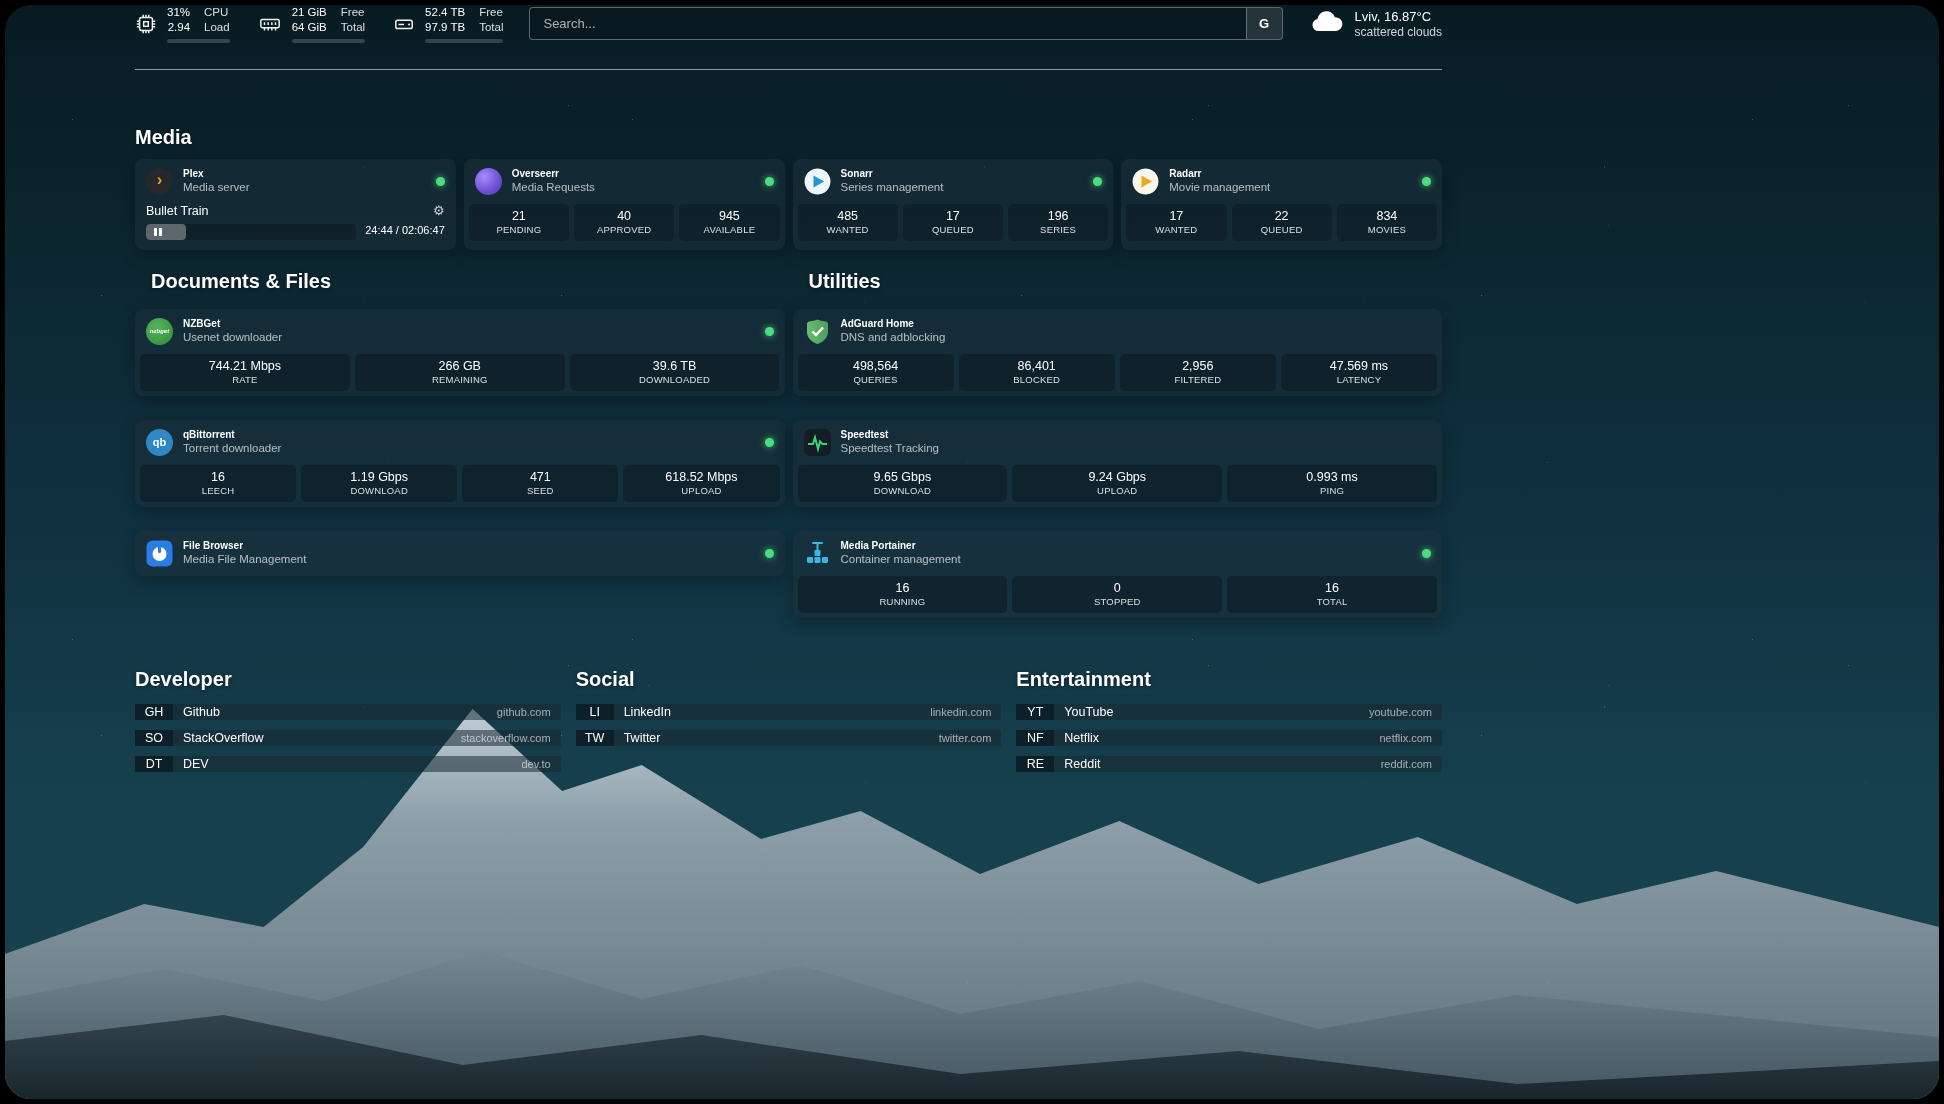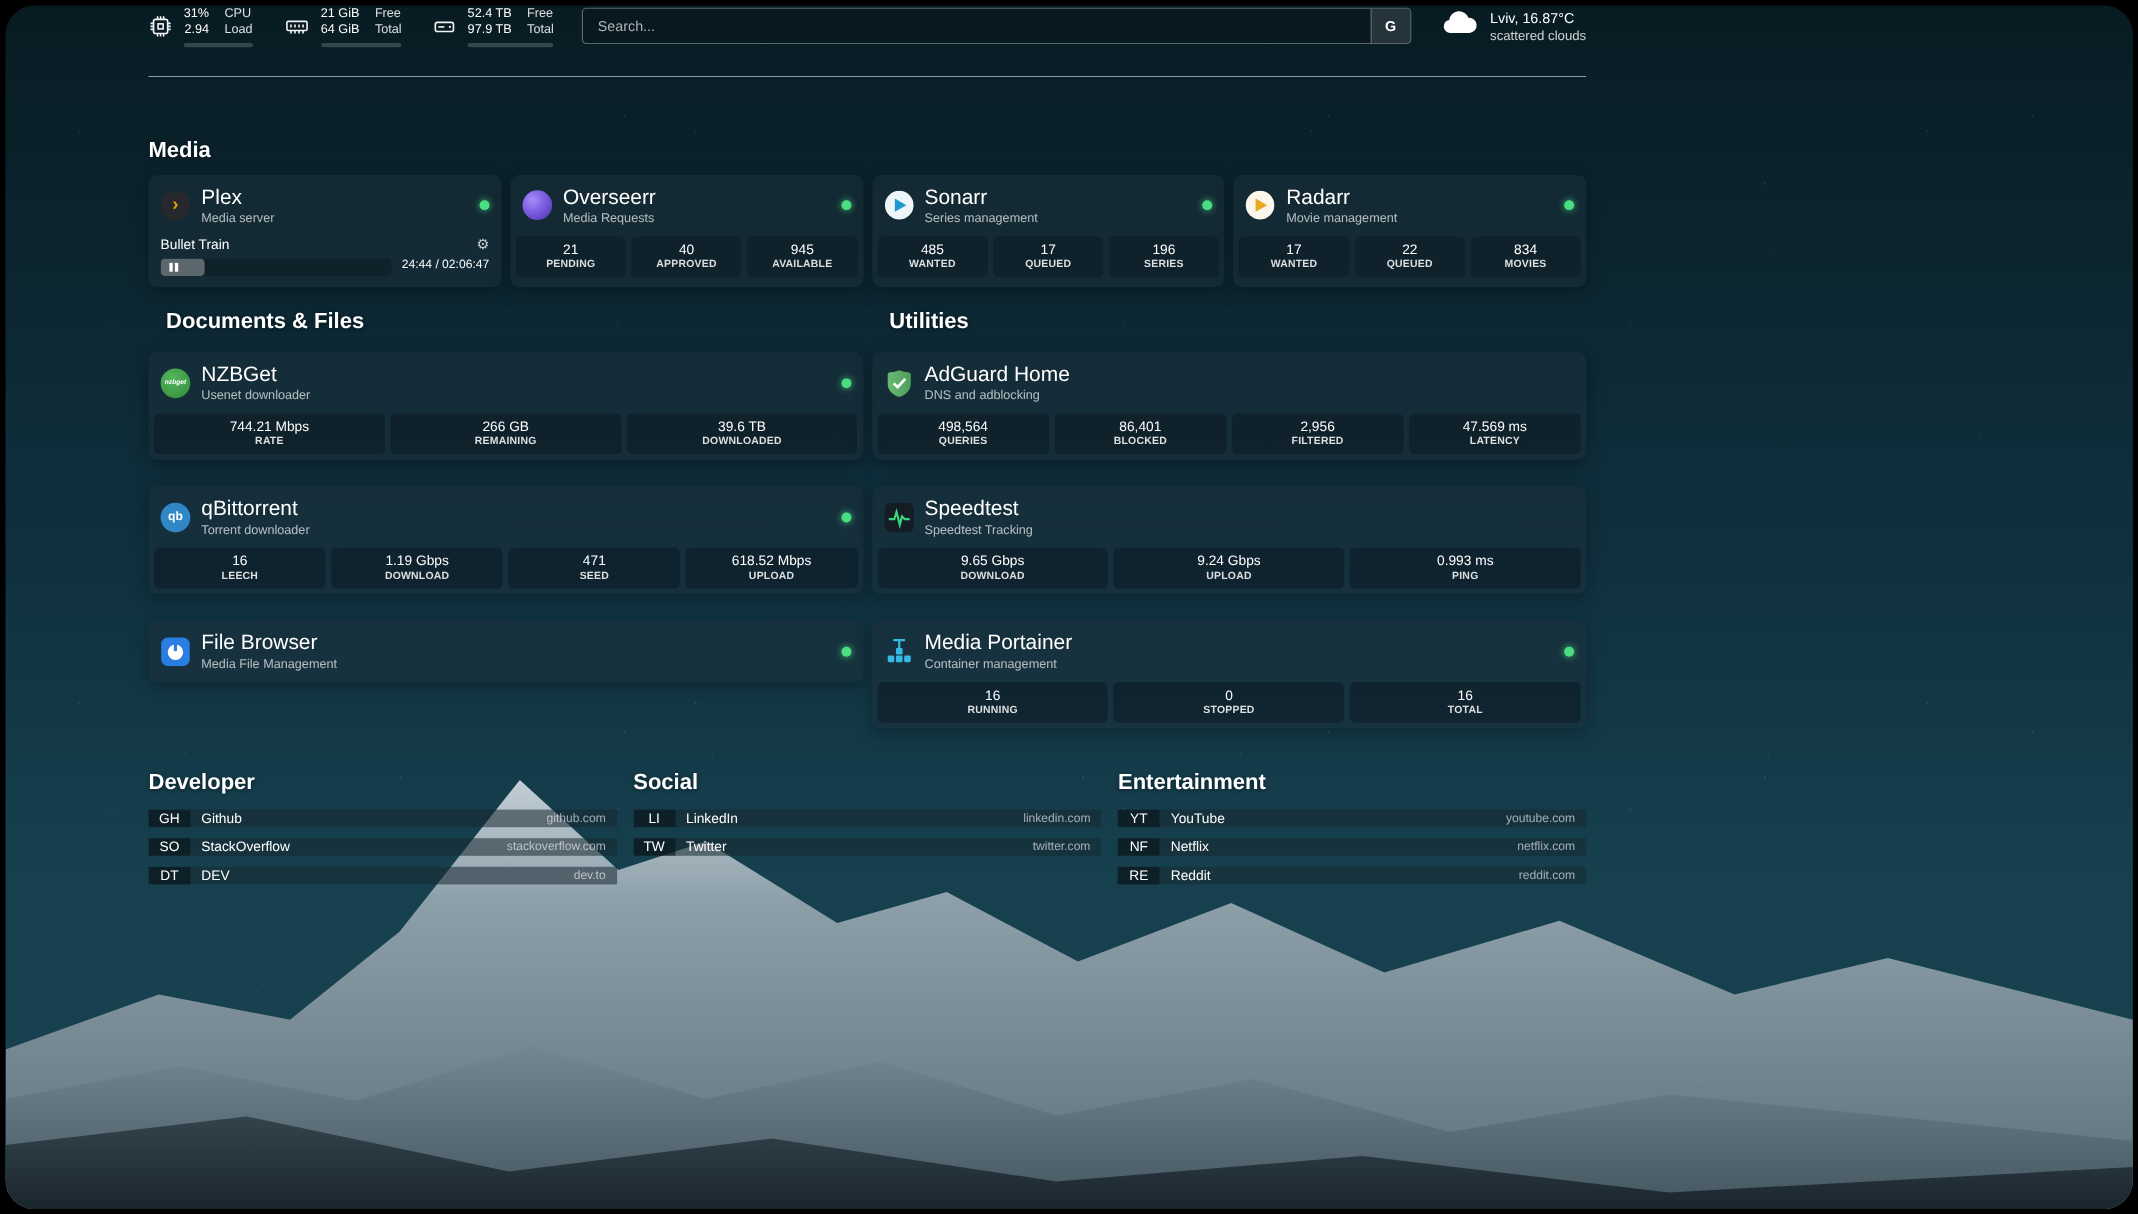--- a/index.html
+++ b/index.html
@@ -45,50 +45,50 @@
   
   .section-title{color:#fff;font-size:20px;font-weight:700;text-shadow:0 1px 4px rgba(0,0,0,.45)}
   .media-title{margin:56px 0 10px}
   .media-row{display:grid;grid-template-columns:repeat(4,1fr);gap:8px}
   .two-col{display:grid;grid-template-columns:1fr 1fr;gap:8px;margin-top:20px}
   .col-title{margin:0 16px 16px}
   .stack{display:flex;flex-direction:column;gap:24px}
 
   .card{background:rgba(28,48,59,.55);border-radius:8px;box-shadow:0 5px 16px rgba(0,0,0,.28)}
   .card-head{display:flex;align-items:center;gap:10px;padding:9px 11px}
-  .svc-title{color:#fff;font-size:19px;font-weight:400;line-height:1.25}
+  .svc-title{color:#fff;font-size:10px;font-weight:700;line-height:1.25}
   .svc-sub{color:rgba(255,255,255,.68);font-size:11.5px;line-height:1.25}
   .dot{width:9px;height:9px;border-radius:50%;margin-left:auto;background:#4ade80;box-shadow:0 0 7px rgba(74,222,128,.85);flex:none}
   .stats{display:grid;gap:5px;padding:0 5px 5px}
   .cols3{grid-template-columns:repeat(3,1fr)}
   .cols4{grid-template-columns:repeat(4,1fr)}
   .stat{background:rgba(11,26,34,.55);border-radius:5px;text-align:center;padding:5px 4px 6px}
   .stat-v{color:#fff;font-size:12.5px}
-  .stat-l{color:rgba(255,255,255,.85);font-size:9.5px;font-weight:700;letter-spacing:.2px;margin-top:1px}
+  .stat-l{color:rgba(255,255,255,.85);font-size:9.5px;font-weight:400;letter-spacing:.2px;margin-top:1px}
 
   
   .np-row{display:flex;align-items:flex-start;padding:0 11px;color:#fff;font-size:12.5px}
   .gear{margin-left:auto;color:rgba(255,255,255,.75);font-size:13px;cursor:pointer;line-height:1}
   .player{display:flex;align-items:flex-start;gap:9px;padding:6px 11px 10px}
   .pbar{flex:1;height:16px;border-radius:4px;background:rgba(11,26,34,.6);position:relative;overflow:hidden}
   .pfill{position:absolute;left:0;top:0;bottom:0;background:rgba(255,255,255,.32);border-radius:4px}
   .pause{position:absolute;left:8px;top:4px;display:flex;gap:2.5px;cursor:pointer}
   .pause i{width:2.5px;height:8px;background:#fff;display:block}
   .ptime{color:#fff;font-size:11px;white-space:nowrap}
 
   
   .icon{width:27px;height:27px;border-radius:50%;flex:none;display:flex;align-items:center;justify-content:center;overflow:hidden}
   .icon.plex{background:#27282b;color:#e5a00d;font-size:17px;font-weight:700;padding-bottom:2px}
   .icon.overseerr{background:radial-gradient(circle at 34% 32%, #a78bfa 0%, #7c5ce0 45%, #4c2fa8 100%)}
   .icon.nzbget{background:radial-gradient(circle at 40% 35%, #56b65c, #2f8a3a);color:#fff;font-size:6px;font-weight:700;font-style:italic}
   .icon.qb{background:#3087c6;color:#fff;font-size:11px;font-weight:700}
   .icon.square{border-radius:6px}
 
   
-  .bookmarks{display:grid;grid-template-columns:repeat(3,1fr);gap:15px;margin-top:38px}
+  .bookmarks{display:grid;grid-template-columns:repeat(3,1fr);gap:15px;margin-top:50px}
   .bm-title{margin:0 0 13px}
   .bm-list{display:flex;flex-direction:column;gap:10px}
   .bm-row{display:flex;align-items:center;height:16px;background:rgba(24,40,50,.55);border-radius:0;overflow:hidden;cursor:pointer}
   .bm-abbr{width:38px;height:100%;display:flex;align-items:center;justify-content:center;background:rgba(8,20,27,.6);color:#fff;font-size:12.5px;flex:none}
   .bm-name{color:#fff;font-size:12.5px;margin-left:10px}
   .bm-url{margin-left:auto;margin-right:10px;color:rgba(255,255,255,.6);font-size:11px}
 </style>
 </head>
 <body>
 

